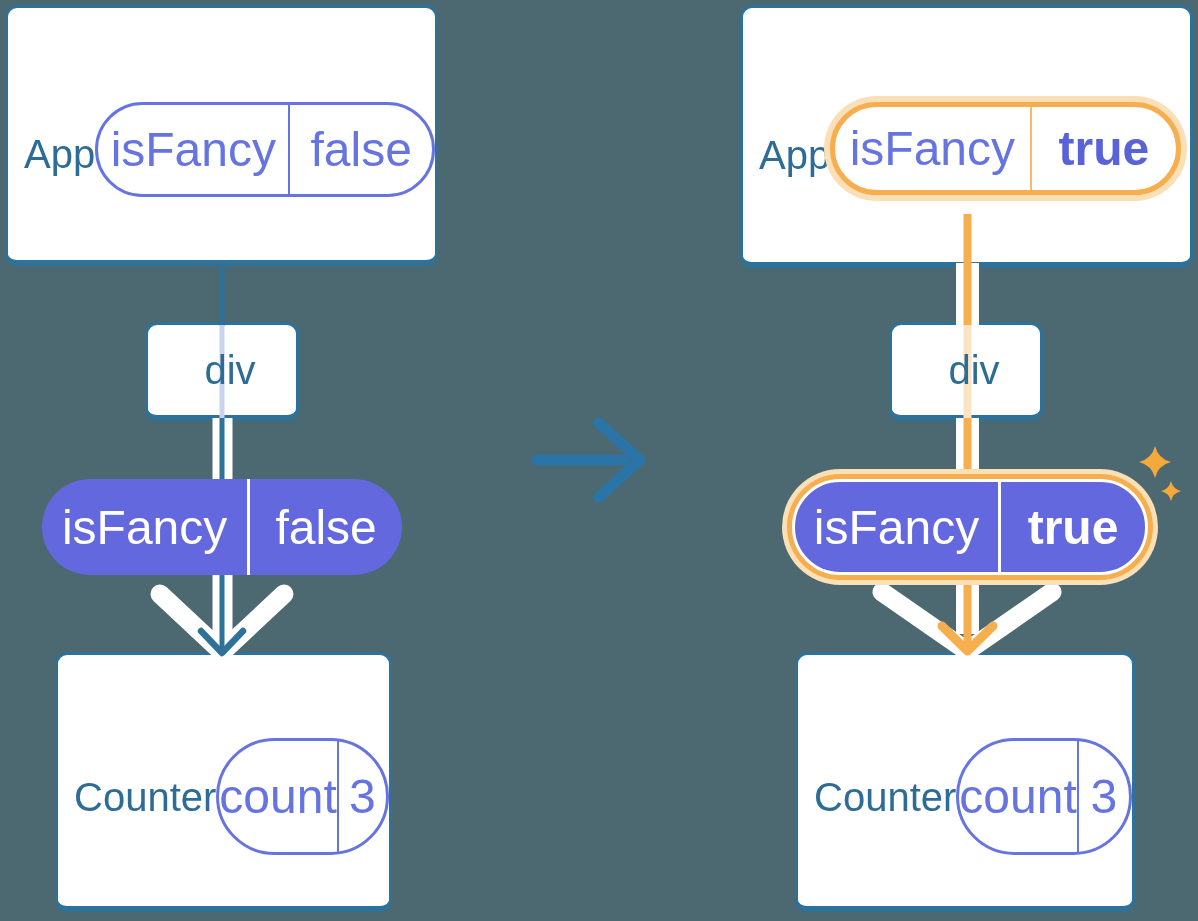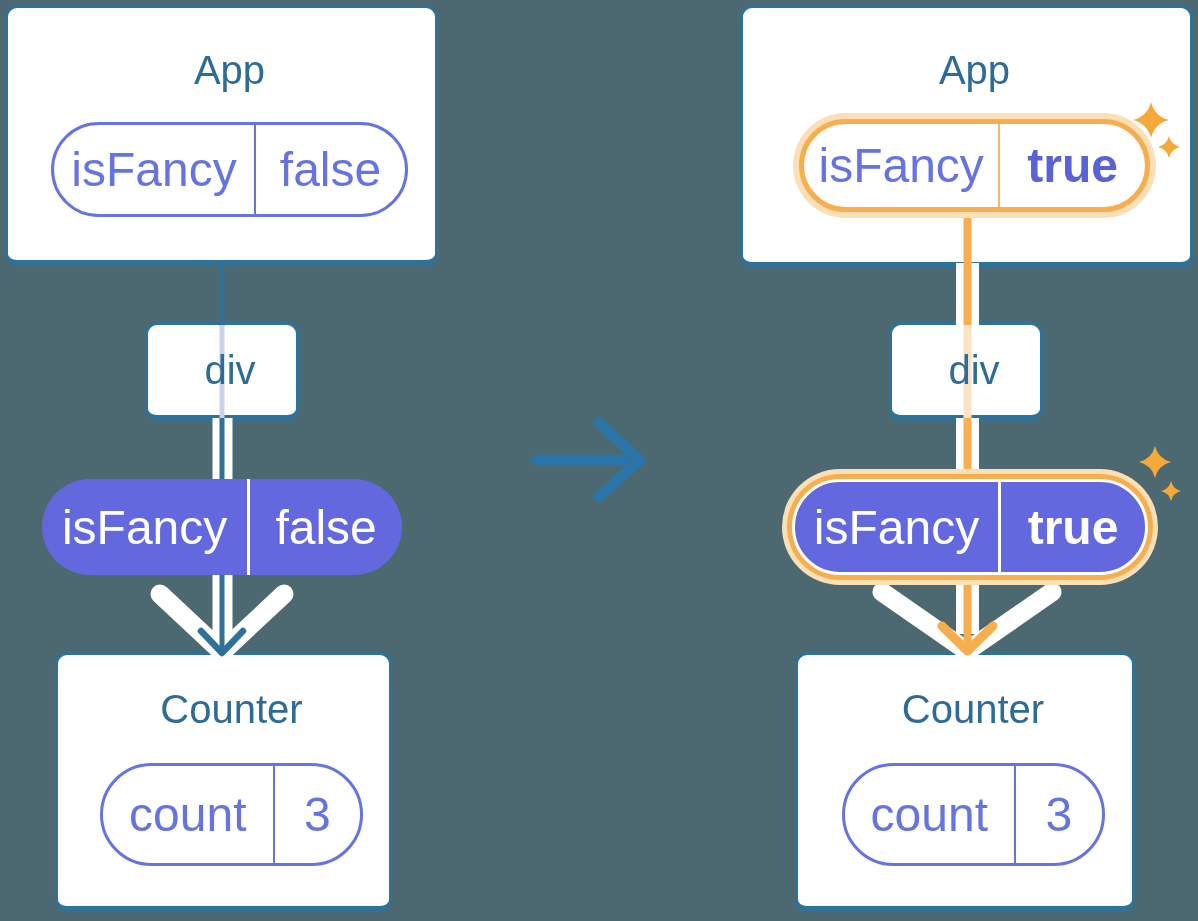--- a/index.html
+++ b/index.html
@@ -8,21 +8,21 @@
     --orange:#F6AE4F; --orange-glow:#FBDFB6; --orange-div:#F6BA69;
     --sparkle:#F5A93B; --lavender:#C9D4EC; --peach:#FBE4C4; --white:#FFFFFF;
   }
   *{margin:0;padding:0;box-sizing:border-box;}
   body{font-family:"Liberation Sans",sans-serif;background:#333;}
   .stage{position:relative;width:1198px;height:921px;background:var(--bg);overflow:hidden;}
 
   
   .card{position:absolute;background:#fff;border:3px solid var(--teal);
         border-bottom-width:6px;border-radius:12px;
-        display:flex;flex-direction:column;align-items:center;padding-left:16px;}
+        display:flex;align-items:center;padding-left:16px;}
   .card > *{position:relative;z-index:6;}
   .card-title{font-size:40px;font-weight:500;color:var(--title);line-height:44px;}
 
   #app-before{left:5px;top:5px;width:433px;height:261px;}
   #app-after{left:740px;top:5px;width:453px;height:263px;}
   #div-before{left:145px;top:322px;width:154px;height:99px;justify-content:center;}
   #div-after{left:889px;top:322px;width:154px;height:99px;justify-content:center;}
   #counter-before{left:55px;top:652px;width:337px;height:260px;}
   #counter-after{left:795px;top:652px;width:340px;height:260px;}
   .app-title{margin-top:40px;}
@@ -35,21 +35,21 @@
   .pill .cell-val{flex:1;}
 
   .pill-outline{background:#fff;border:3px solid var(--purple);color:var(--purple);}
   .pill-outline .cell-val{border-left:2.5px solid var(--purple);}
 
   .app-pill{width:357px;height:95px;margin-top:30px;}
   .app-pill.hl{width:351px;height:93px;margin-top:27px;border:5px solid var(--orange);
                box-shadow:0 0 0 6px var(--orange-glow);}
   .app-pill.hl .cell-val{border-left:2.5px solid var(--orange-div);font-weight:700;color:var(--purple-bold);}
 
-  .count-pill{width:263px;height:103px;margin-top:32px;}
+  .count-pill{width:263px;height:117px;margin-top:32px;}
   .count-pill .cell-key{flex:0 0 66%;}
 
   .pill-solid{position:absolute;background:var(--purple-fill);color:#fff;z-index:6;}
   .pill-solid .cell-val{border-left:3px solid #fff;}
   #ctx-before{left:42px;top:479px;width:360px;height:96px;}
   #ctx-after{left:792px;top:479px;width:356px;height:96px;border:3px solid #fff;
              box-shadow:0 0 0 5px var(--orange),0 0 0 10px var(--orange-glow);}
   #ctx-after .cell-val{font-weight:700;}
   #ctx-after .cell-key{flex:0 0 58%;}
 

